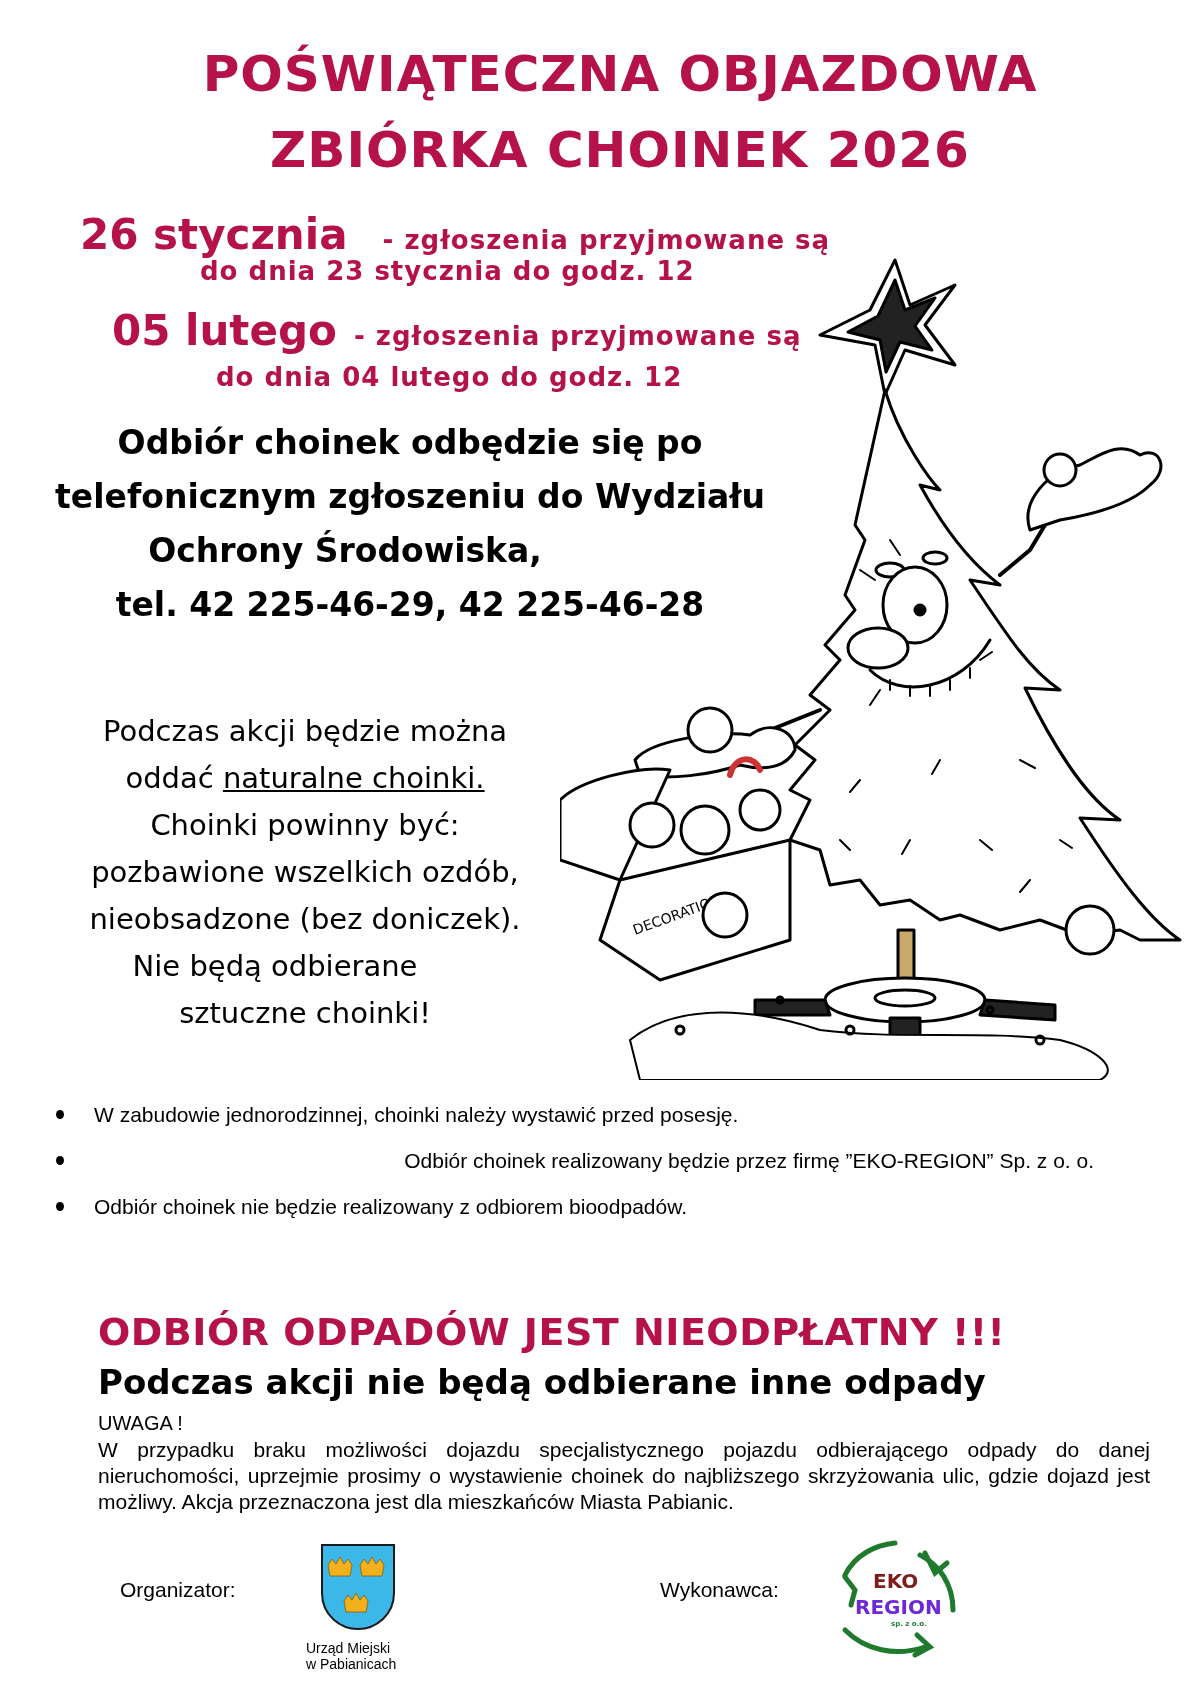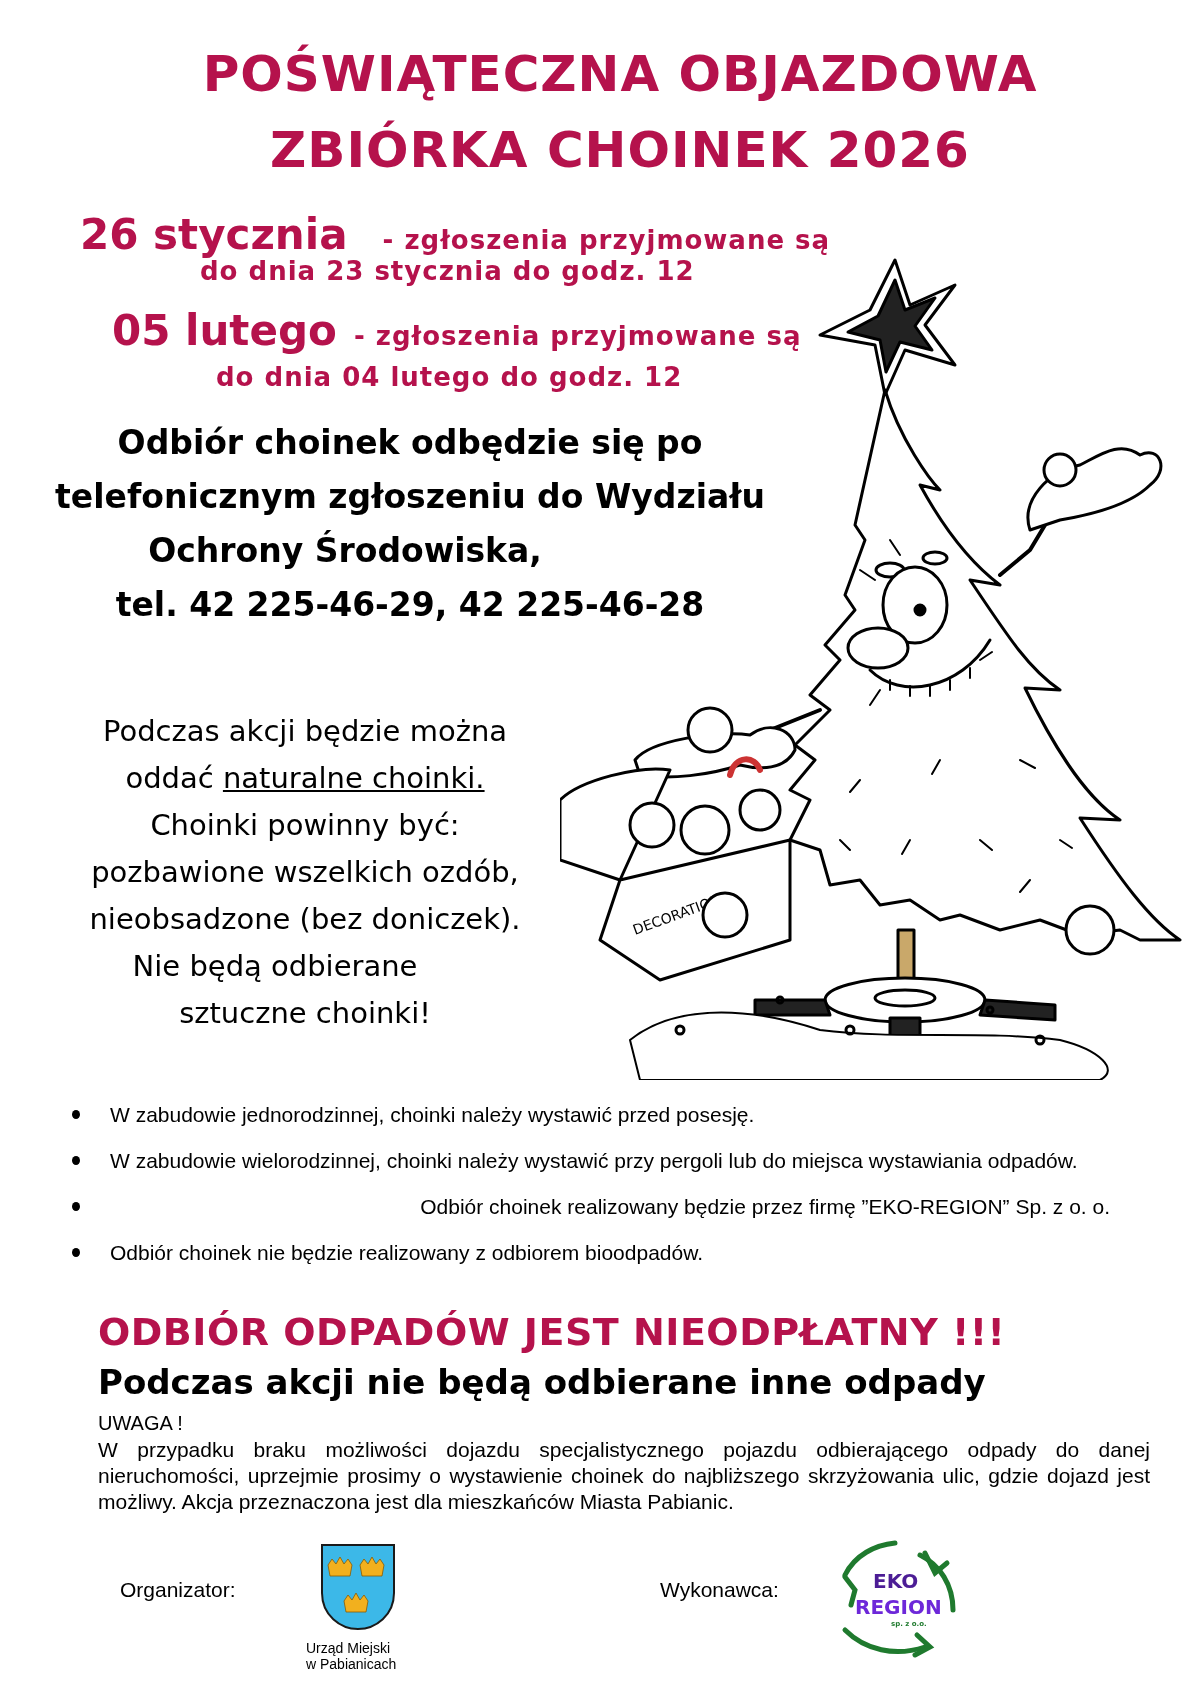--- a/index.html
+++ b/index.html
@@ -5,21 +5,21 @@
   html, body { margin:0; padding:0; background:#ffffff; }
   body { width:1200px; height:1698px; position:relative; overflow:hidden; font-family:"DejaVu Sans", sans-serif; color:#000; }
   .abs { position:absolute; }
   .crimson { color:#b5124c; }
   .title { left:0; width:1240px; text-align:center; font-family:"DejaVu Sans", sans-serif; font-weight:bold; font-size:50px; letter-spacing:1px; line-height:60px; }
   .date-big { font-weight:bold; font-size:42px; }
   .date-small { font-weight:bold; font-size:26px; letter-spacing:1px; }
   .pickup { font-weight:bold; font-size:33px; text-align:center; line-height:54px; }
   .requirements { font-size:29px; text-align:center; line-height:47px; font-family:"DejaVu Sans", sans-serif; }
   .requirements u { text-decoration:underline; }
-  .bullets { left:70px; width:1040px; margin:0; padding:0; list-style:none; font-family:"Liberation Sans", sans-serif; font-size:21px; }
+  .bullets { left:54px; width:1040px; margin:0; padding:0; list-style:none; font-family:"Liberation Sans", sans-serif; font-size:21px; }
   .bullets li { position:relative; padding-left:40px; margin-bottom:18px; line-height:26px; }
   .bullets li .dot { position:absolute; left:2px; top:8px; width:8px; height:9px; border-radius:50%; background:#000; }
   .free { left:98px; font-weight:bold; font-size:38px; letter-spacing:0.5px; }
   .noother { left:98px; font-weight:bold; font-size:34px; }
   .uwaga-h { left:98px; font-family:"Liberation Sans", sans-serif; font-weight:normal; font-size:20px; }
   .uwaga-p { left:98px; width:1052px; font-family:"Liberation Sans", sans-serif; font-size:21px; line-height:26px; text-align:justify; }
   .label { font-family:"Liberation Sans", sans-serif; font-size:21px; }
   .crest-caption { font-family:"Liberation Sans", sans-serif; font-size:14px; line-height:16px; }
 </style>
 </head>
@@ -104,21 +104,20 @@
   <path d="M70,800 C120,760 200,770 260,790 C340,800 420,790 500,800 C540,810 560,830 540,840 L80,840 Z" stroke-width="2" fill="#fff"></path>
   <circle cx="120" cy="790" r="4"></circle>
     <circle cx="220" cy="760" r="3"></circle>
     <circle cx="290" cy="790" r="4"></circle>
     <circle cx="430" cy="770" r="3"></circle>
     <circle cx="480" cy="800" r="4"></circle>
 </svg>
 
 <ul class="abs bullets" style="top:1102px;">
   <li><span class="dot"></span><span>W zabudowie jednorodzinnej, choinki należy wystawić przed posesję.</span></li>
-  <li style="margin-top:20px;"><span class="dot"></span><span>W zabudowie wielorodzinnej, choinki należy wystawić przy pergoli lub do miejsca wystawiania odpadów.</span></li>
   <li style="margin-top:20px;text-align:right;"><span class="dot"></span><span>Odbiór  choinek realizowany będzie przez firmę  ”EKO-REGION” Sp. z o. o.</span></li>
   <li style="margin-top:20px;"><span class="dot"></span><span>Odbiór choinek nie będzie realizowany z odbiorem bioodpadów.</span></li>
 </ul>
 
 <div class="abs free crimson" style="top:1310px;">ODBIÓR ODPADÓW JEST NIEODPŁATNY !!!</div>
 <div class="abs noother" style="top:1362px;">Podczas akcji nie będą odbierane inne odpady</div>
 <div class="abs uwaga-h" style="top:1412px;">UWAGA !</div>
 <div class="abs uwaga-p" style="top:1437px;">W przypadku braku możliwości dojazdu specjalistycznego pojazdu odbierającego odpady do danej nieruchomości, uprzejmie prosimy o wystawienie choinek do najbliższego skrzyżowania ulic, gdzie dojazd jest możliwy. Akcja przeznaczona jest dla mieszkańców Miasta Pabianic.</div>
 
 <div class="abs label" style="left:120px; top:1578px;">Organizator:</div>
@@ -140,16 +139,16 @@
   <svg width="140" height="130" viewBox="0 0 140 130" style="position:absolute; left:0; top:0;">
     <g fill="none" stroke="#1f7a2e" stroke-width="5" stroke-linecap="round">
       <path d="M20,40 C30,20 50,10 70,8"></path>
       <path d="M20,42 L30,55 L26,70"></path>
       <path d="M95,20 C115,30 128,50 128,75"></path>
       <path d="M100,18 L110,38 L122,28"></path>
       <path d="M20,95 C40,115 70,122 100,112"></path>
       <path d="M92,100 L105,112 L90,120"></path>
     </g>
   </svg>
-  <div style="position:absolute; left:48px; top:34px; font-family:'DejaVu Sans',sans-serif; font-weight:bold; color:#4c1d95; font-size:20px;">EKO</div>
+  <div style="position:absolute; left:48px; top:34px; font-family:'DejaVu Sans',sans-serif; font-weight:bold; color:#7f1d1d; font-size:20px;">EKO</div>
   <div style="position:absolute; left:30px; top:60px; font-family:'DejaVu Sans',sans-serif; font-weight:bold; color:#6d28d9; font-size:20px;">REGION</div>
   <div style="position:absolute; left:30px; top:85px; font-family:'DejaVu Sans',sans-serif; font-weight:bold; color:#1f7a2e; font-size:7px;padding-left:36px;">sp. z o.o.</div>
 </div>
 
 </body></html>

